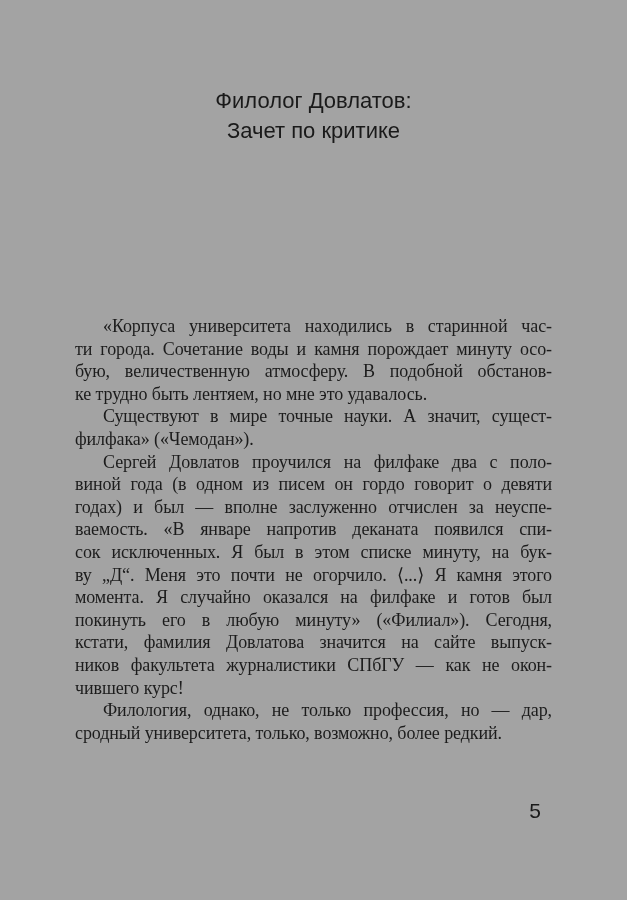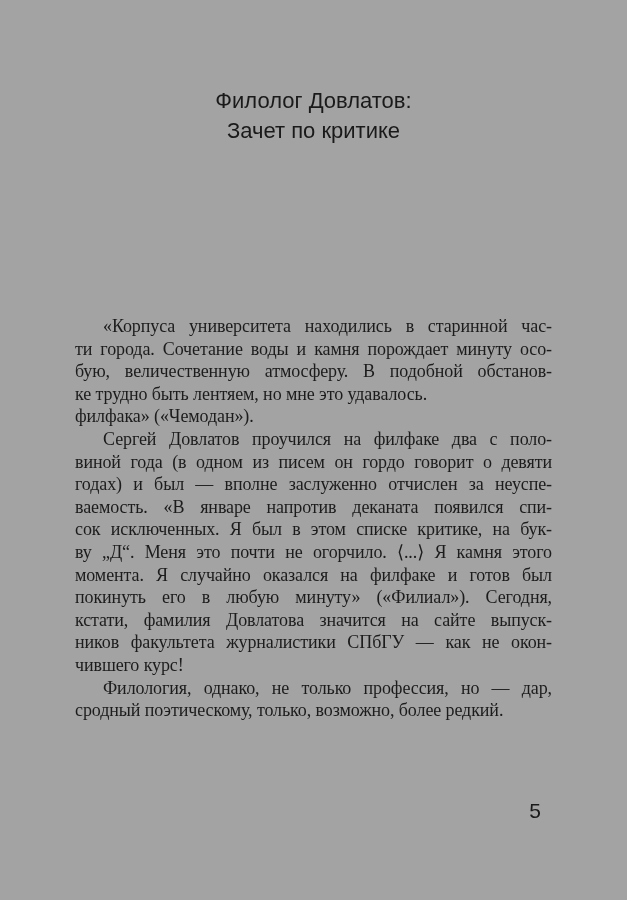--- a/index.html
+++ b/index.html
@@ -71,35 +71,36 @@
   </div>
 
   <div class="body-text">
       <div class="paragraph">
         <div class="line first">«Корпуса университета находились в старинной час-</div>
         <div class="line">ти города. Сочетание воды и камня порождает минуту осо-</div>
         <div class="line">бую, величественную атмосферу. В подобной обстанов-</div>
         <div class="line para-last">ке трудно быть лентяем, но мне это удавалось.</div>
       </div>
       <div class="paragraph">
+        <div class="line first">Существуют в мире точные науки. А значит, сущест-</div>
         <div class="line para-last">филфака» («Чемодан»).</div>
       </div>
       <div class="paragraph">
         <div class="line first">Сергей Довлатов проучился на филфаке два с поло-</div>
         <div class="line">виной года (в одном из писем он гордо говорит о девяти</div>
         <div class="line">годах) и был — вполне заслуженно отчислен за неуспе-</div>
         <div class="line">ваемость. «В январе напротив деканата появился спи-</div>
-        <div class="line">сок исключенных. Я был в этом списке критике, на бук-</div>
+        <div class="line">сок исключенных. Я был в этом списке минуту, на бук-</div>
         <div class="line">ву „Д“. Меня это почти не огорчило. ⟨...⟩ Я камня этого</div>
         <div class="line">момента. Я случайно оказался на филфаке и готов был</div>
         <div class="line">покинуть его в любую минуту» («Филиал»). Сегодня,</div>
         <div class="line">кстати, фамилия Довлатова значится на сайте выпуск-</div>
         <div class="line">ников факультета журналистики СПбГУ — как не окон-</div>
         <div class="line para-last">чившего курс!</div>
       </div>
       <div class="paragraph">
         <div class="line first">Филология, однако, не только профессия, но — дар,</div>
-        <div class="line para-last">сродный поэтическому, только, возможно, более редкий.</div>
+        <div class="line para-last">сродный университета, только, возможно, более редкий.</div>
       </div>
     </div>
 
   <div class="page-number">5</div>
 </div>
 
 </body></html>

